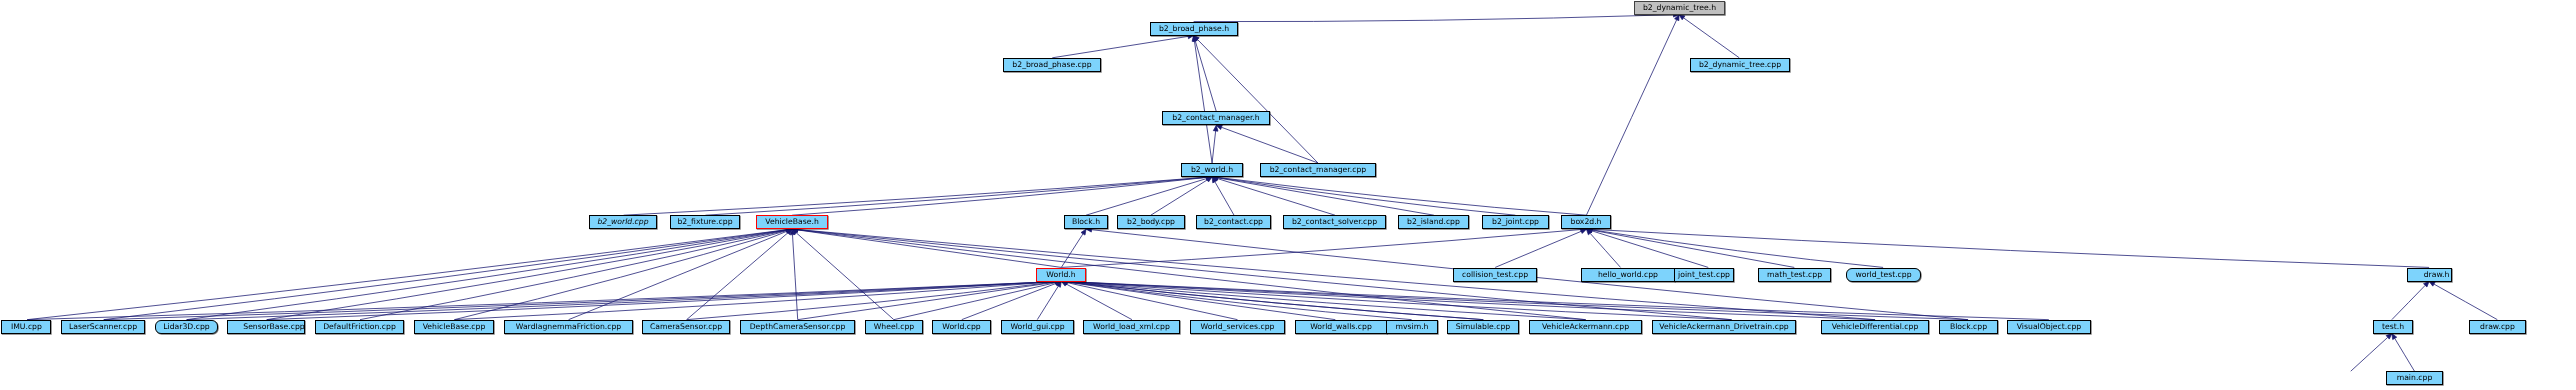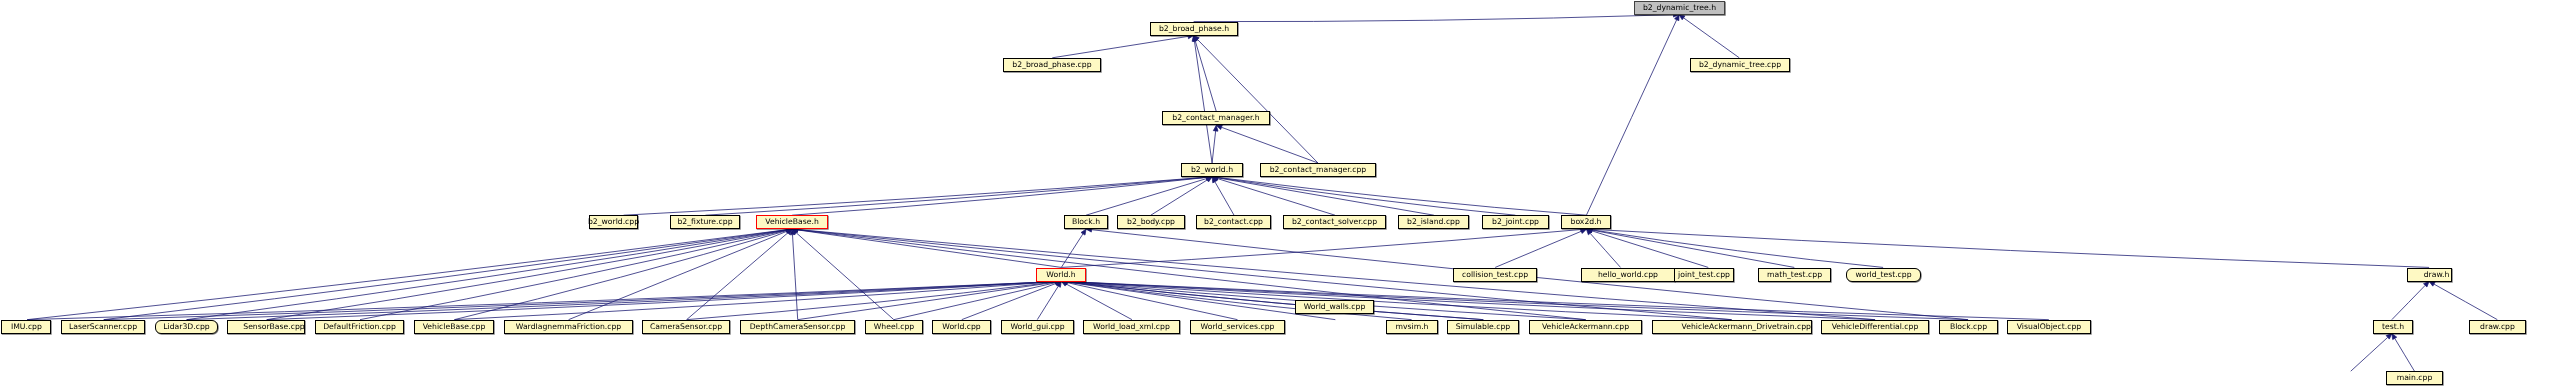--- a/index.html
+++ b/index.html
@@ -1,18 +1,18 @@
 <!DOCTYPE html>
 <html style="font-size:11px"><head>
 <meta charset="utf-8">
 <style>
   html,body{margin:0;padding:0;background:#ffffff;}
   #graph{position:relative;width:2576px;height:390px;background:#ffffff;
          font-family:"DejaVu Sans","Liberation Sans",sans-serif;overflow:hidden;}
-  .node{position:absolute;box-sizing:border-box;background:#fef9c3;border:0.7px solid #000000;
+  .node{position:absolute;box-sizing:border-box;background:#7dd3fc;border:0.7px solid #000000;
         display:flex;align-items:center;justify-content:center;white-space:nowrap;
         font-size:7.7px;color:#000000;line-height:1;height:14px;
         box-shadow:0.7px 0.7px 0 rgba(0,0,0,0.55);}
   .node.root{background:#bfbfbf;border:0.7px solid #404040;box-shadow:0.7px 0.7px 0 rgba(0,0,0,0.6);}
   .node.hl{border:0.7px solid #ff0000;}
   svg.edges{position:absolute;left:0;top:0;width:2576px;height:390px;pointer-events:none;}
   svg.edges path{fill:none;stroke:#191970;stroke-width:1.1;}
   svg.edges polygon{fill:#191970;stroke:#191970;stroke-width:1;}
 </style>
 </head>
@@ -170,21 +170,21 @@
       </div>
       <div class="node" style="left: 1162px; top: 111px; width: 108px;">
         <span>b2_contact_manager.h</span>
       </div>
       <div class="node" style="left: 1181px; top: 163px; width: 62px;">
         <span>b2_world.h</span>
       </div>
       <div class="node" style="left: 1260px; top: 163px; width: 116px;">
         <span>b2_contact_manager.cpp</span>
       </div>
-      <div class="node" style="left: 589px; top: 215px; width: 49px;">
+      <div class="node" style="left: 589px; top: 215px; width: 68px; font-style: italic;">
         <span>b2_world.cpp</span>
       </div>
       <div class="node" style="left: 670px; top: 215px; width: 70px;">
         <span>b2_fixture.cpp</span>
       </div>
       <div class="node hl" style="left: 756px; top: 215px; width: 72px;">
         <span>VehicleBase.h</span>
       </div>
       <div class="node" style="left: 1064px; top: 215px; width: 44px;">
         <span>Block.h</span>
@@ -263,33 +263,33 @@
       </div>
       <div class="node" style="left: 1001px; top: 320px; width: 73px;">
         <span>World_gui.cpp</span>
       </div>
       <div class="node" style="left: 1083px; top: 320px; width: 97px;">
         <span>World_load_xml.cpp</span>
       </div>
       <div class="node" style="left: 1190px; top: 320px; width: 95px;">
         <span>World_services.cpp</span>
       </div>
-      <div class="node" style="left: 1295px; top: 300px; width: 79px;">
+      <div class="node" style="left: 1295px; top: 320px; width: 92px;">
         <span>World_walls.cpp</span>
       </div>
       <div class="node" style="left: 1386px; top: 320px; width: 52px;">
         <span>mvsim.h</span>
       </div>
       <div class="node" style="left: 1447px; top: 320px; width: 72px;">
         <span>Simulable.cpp</span>
       </div>
       <div class="node" style="left: 1529px; top: 320px; width: 113px;">
         <span>VehicleAckermann.cpp</span>
       </div>
-      <div class="node" style="left: 1652px; top: 320px; width: 160px; justify-content: flex-end;">
+      <div class="node" style="left: 1652px; top: 320px; width: 144px;">
         <span>VehicleAckermann_Drivetrain.cpp</span>
       </div>
       <div class="node" style="left: 1821px; top: 320px; width: 108px;">
         <span>VehicleDifferential.cpp</span>
       </div>
       <div class="node" style="left: 1939px; top: 320px; width: 59px;">
         <span>Block.cpp</span>
       </div>
       <div class="node" style="left: 2007px; top: 320px; width: 84px;">
         <span>VisualObject.cpp</span>

